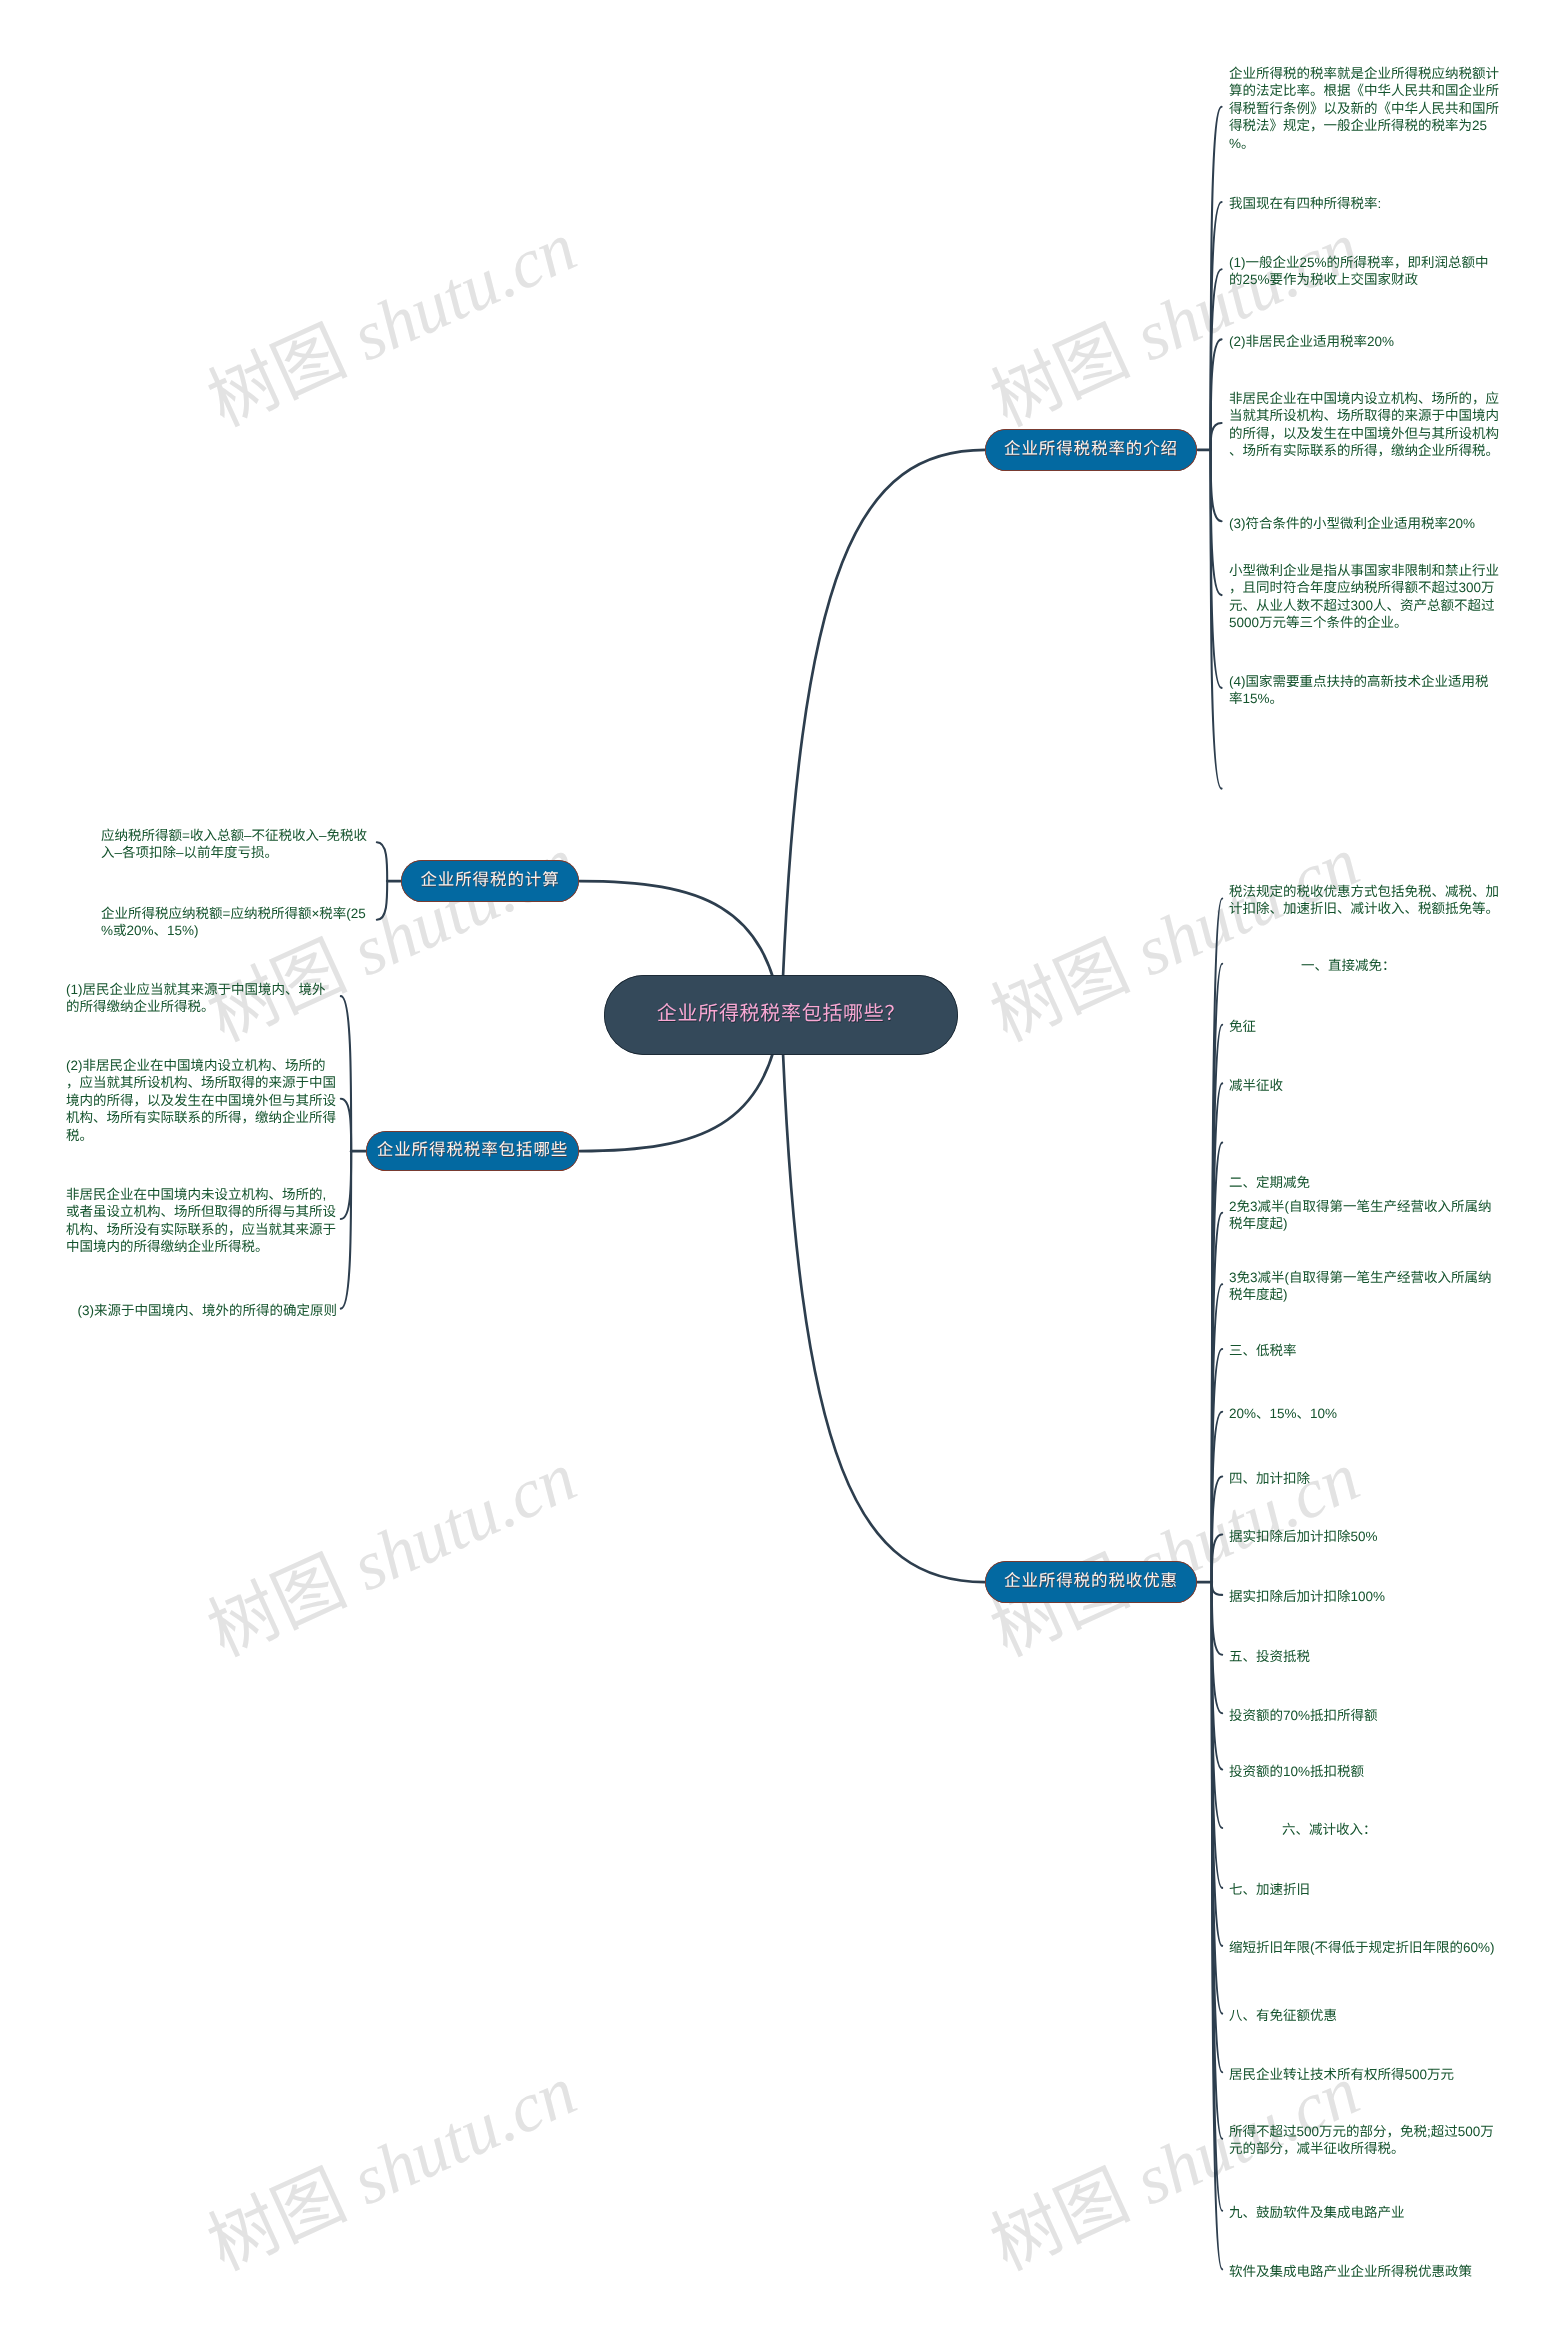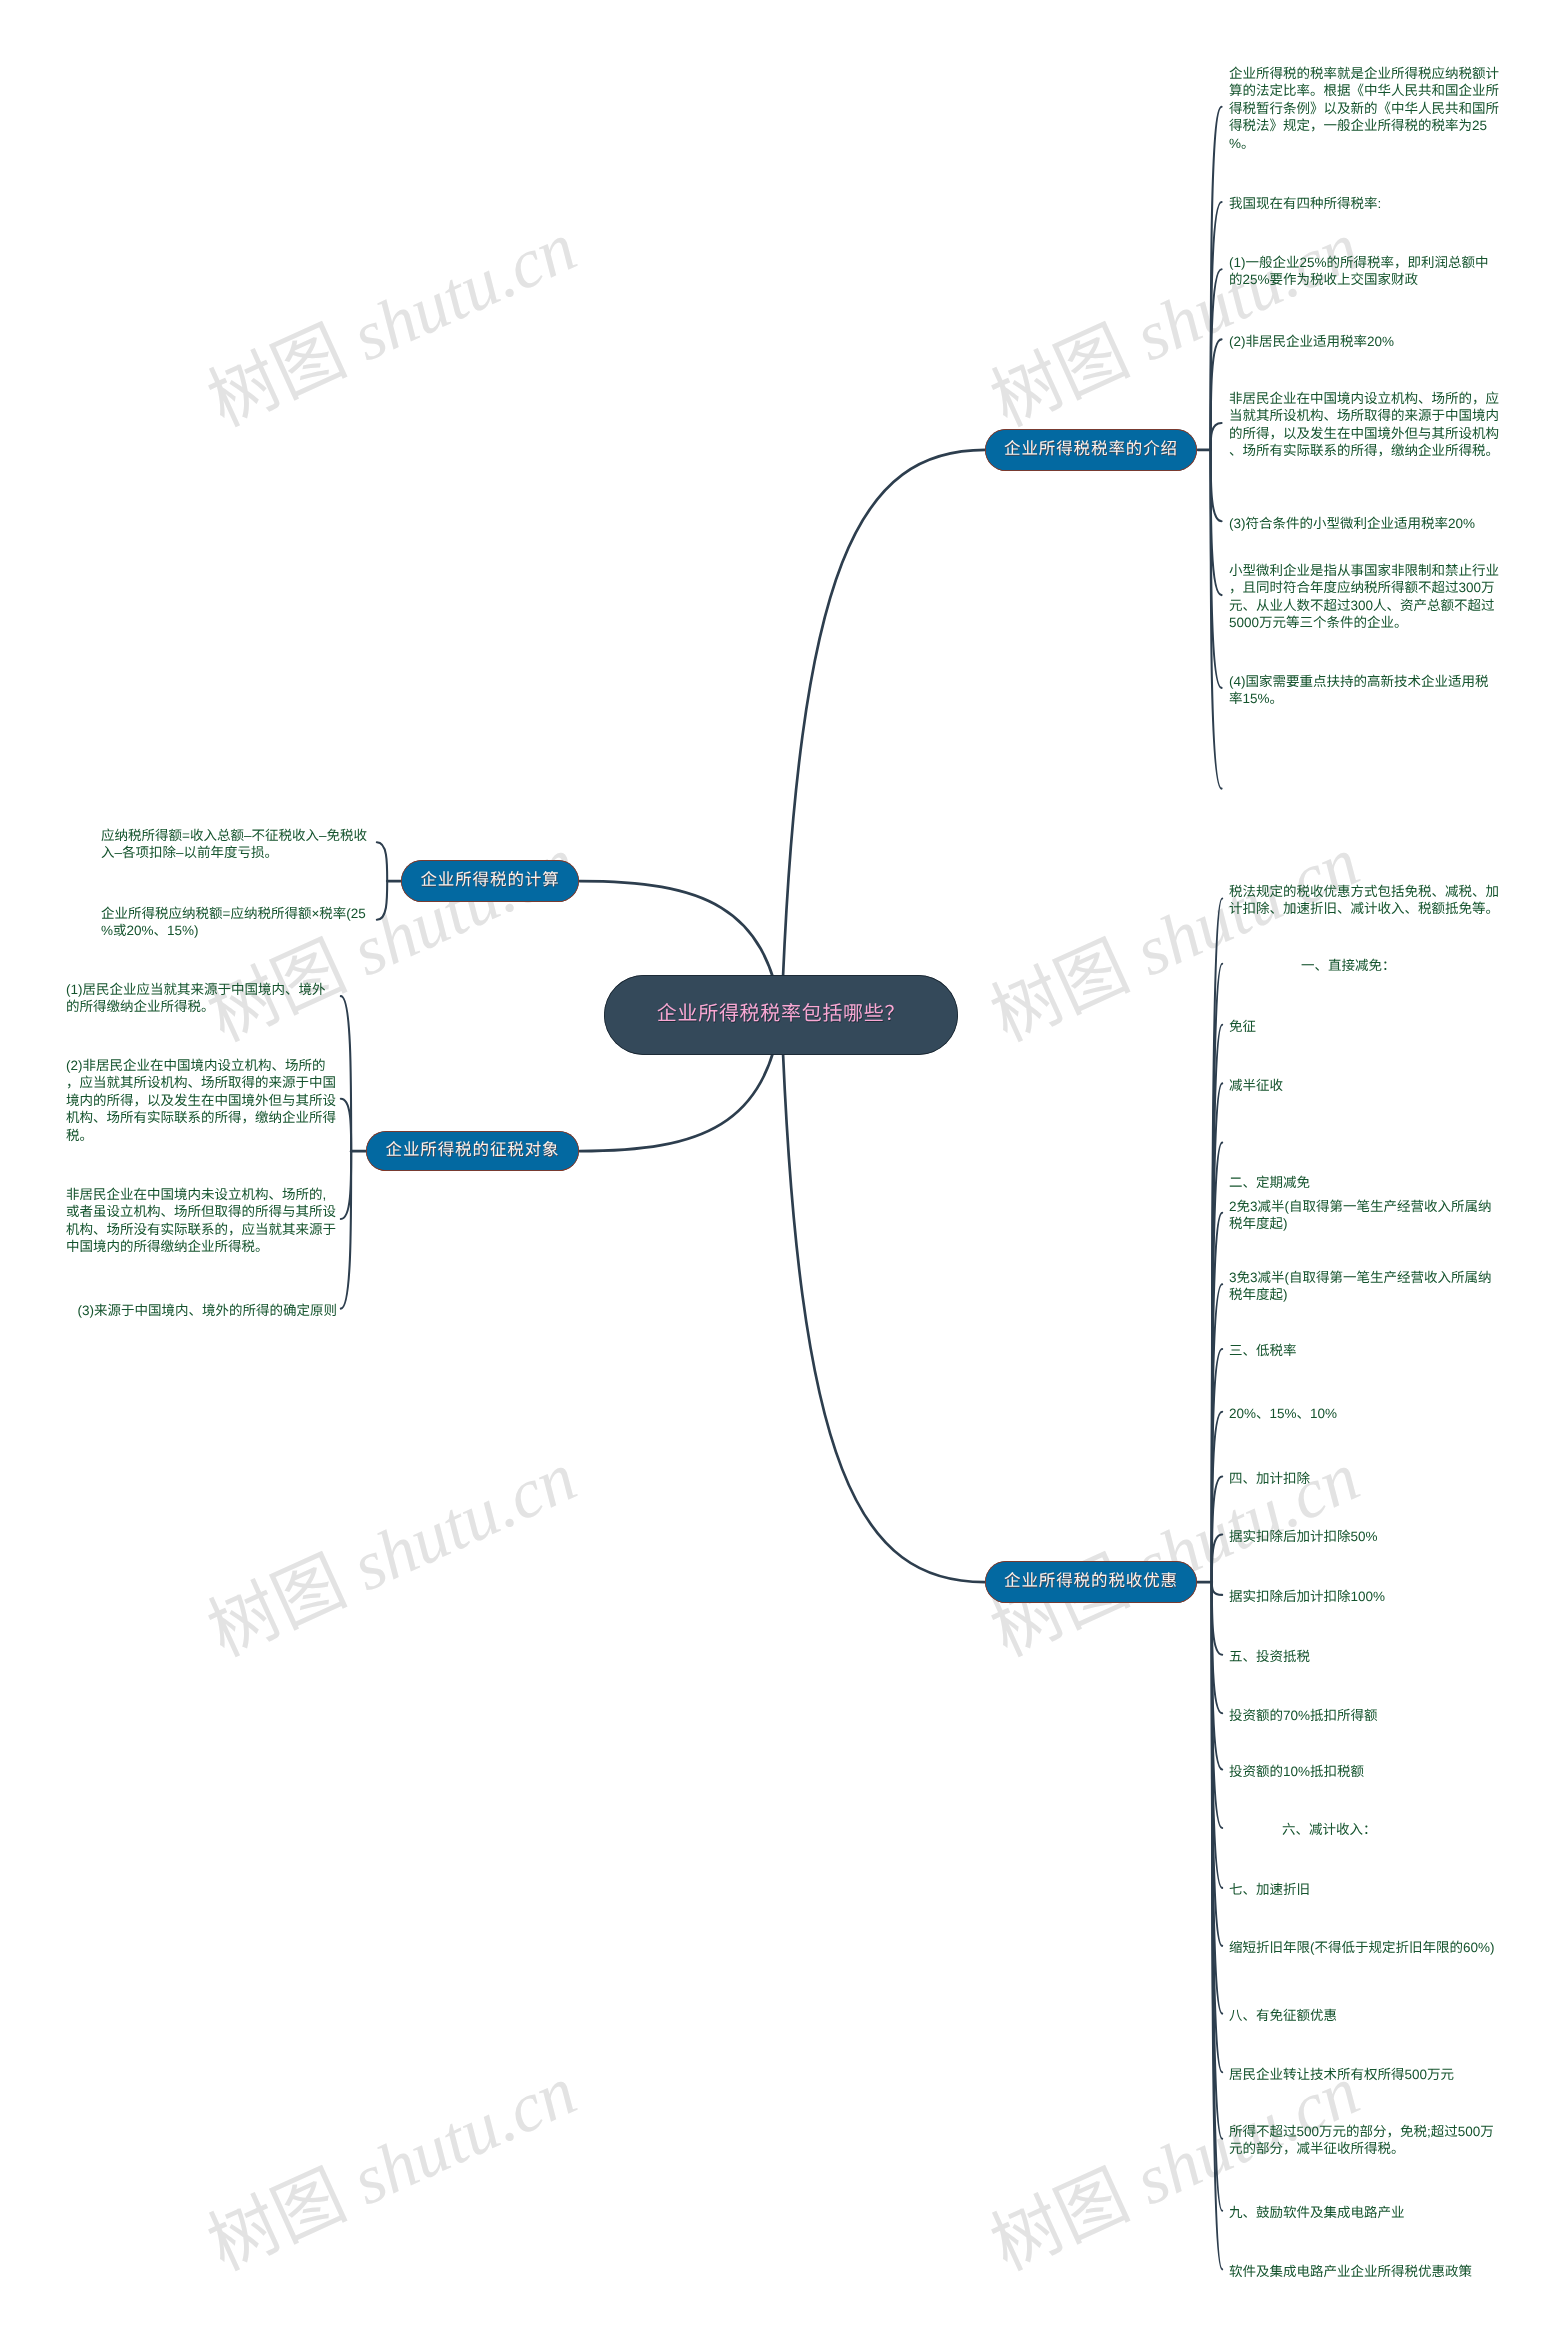--- a/index.html
+++ b/index.html
@@ -116,21 +116,21 @@
 ，且同时符合年度应纳税所得额不超过300万
 元、从业人数不超过300人、资产总额不超过
 5000万元等三个条件的企业。</div>
       <div class="leaf r" style="left: 1229px; top: 673px; width: 271px;">(4)国家需要重点扶持的高新技术企业适用税
 率15%。</div>
       <div class="node bnode" style="left: 401px; top: 860px; width: 178px; height: 42px;"><span>企业所得税的计算</span></div>
       <div class="leaf l" style="right: 1191px; top: 827px; width: 271px;">应纳税所得额=收入总额–不征税收入–免税收
 入–各项扣除–以前年度亏损。</div>
       <div class="leaf l" style="right: 1191px; top: 905px; width: 271px;">企业所得税应纳税额=应纳税所得额×税率(25
 %或20%、15%)</div>
-      <div class="node bnode" style="left: 366px; top: 1131px; width: 213px; height: 40px;"><span>企业所得税的征税对象</span></div>
+      <div class="node bnode" style="left: 366px; top: 1131px; width: 213px; height: 40px;"><span>企业所得税税率包括哪些</span></div>
       <div class="leaf l" style="right: 1226px; top: 981px; width: 271px;">(1)居民企业应当就其来源于中国境内、境外
 的所得缴纳企业所得税。</div>
       <div class="leaf l" style="right: 1226px; top: 1057px; width: 271px;">(2)非居民企业在中国境内设立机构、场所的
 ，应当就其所设机构、场所取得的来源于中国
 境内的所得，以及发生在中国境外但与其所设
 机构、场所有实际联系的所得，缴纳企业所得
 税。</div>
       <div class="leaf l" style="right: 1226px; top: 1186px; width: 271px;">非居民企业在中国境内未设立机构、场所的,
 或者虽设立机构、场所但取得的所得与其所设
 机构、场所没有实际联系的，应当就其来源于

